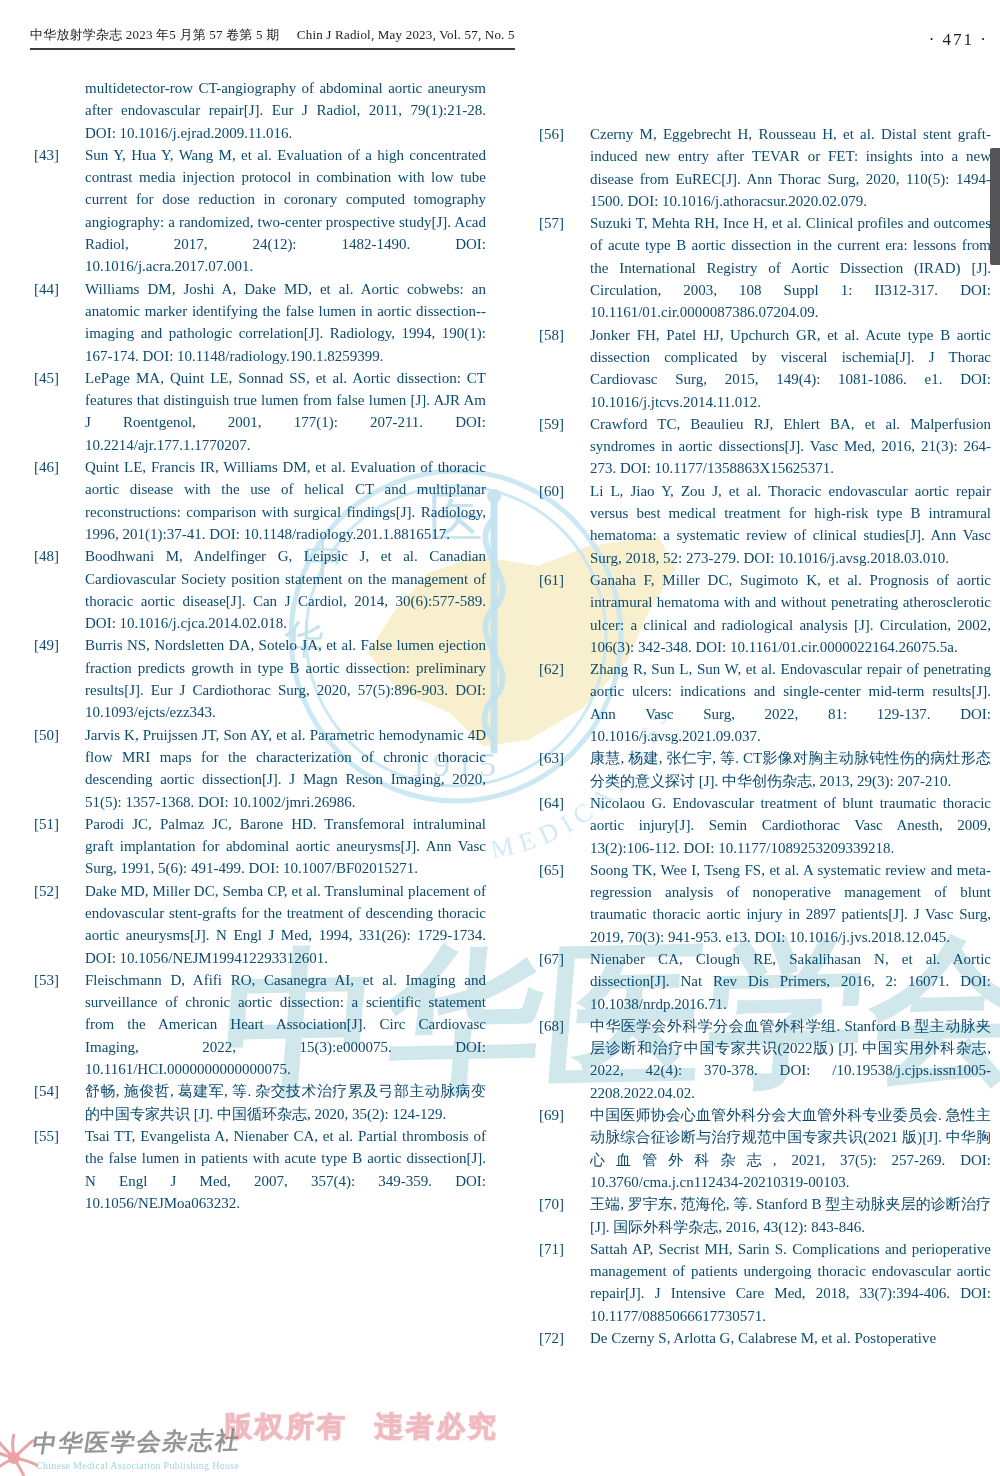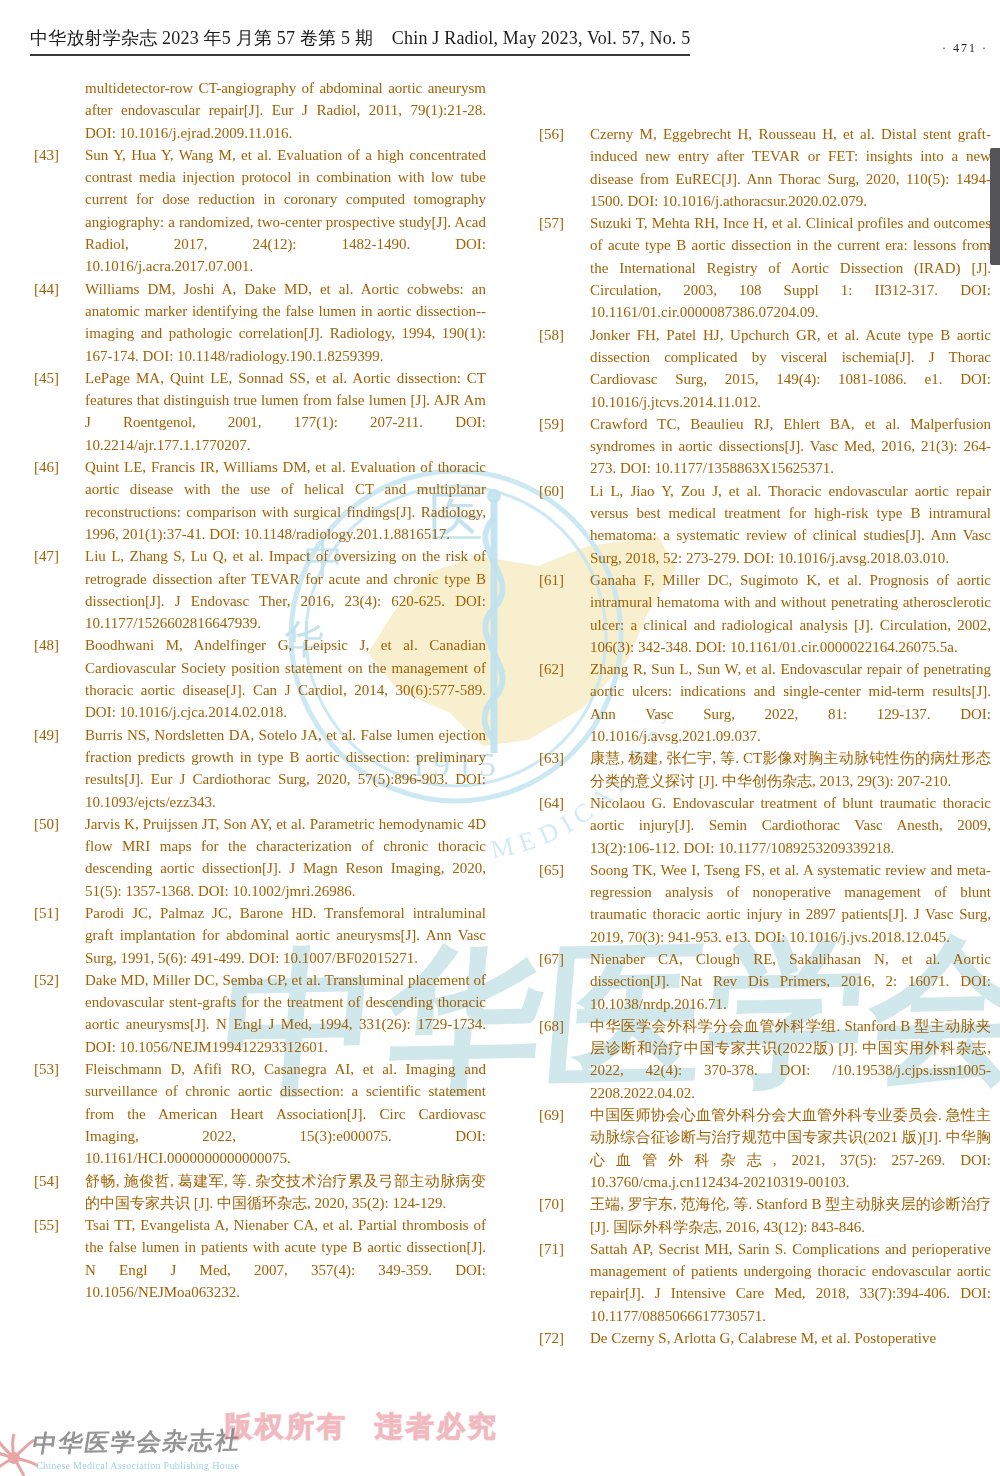--- a/index.html
+++ b/index.html
@@ -43,29 +43,29 @@
   }
 
   
   .header{
     position:absolute;left:30px;right:8px;top:26px;z-index:2;
     display:flex;justify-content:space-between;align-items:flex-end;
     color:#1d1d1d;
   }
   .header-left{
     border-bottom:2px solid #3a3a3a;padding-bottom:4px;
-    font-size:18px;letter-spacing:0.2px;white-space:nowrap;
+    font-size:13px;letter-spacing:0.2px;white-space:nowrap;
   }
   .hdr-en{margin-left:14px;}
-  .page-num{font-size:12px;padding-right:4px;letter-spacing:2px;}
+  .page-num{font-size:17px;padding-right:4px;letter-spacing:2px;}
 
   
   .col{
     position:absolute;top:77px;width:452px;z-index:2;
-    font-size:15px;line-height:22.3px;color:#a16207;
+    font-size:15px;line-height:22.3px;color:#0c4a6e;
     text-align:justify;
   }
   .col-left{left:34px;}
   .col-right{left:539px;margin-top:46px;}
   .ref{position:relative;padding-left:51px;overflow-wrap:break-word;}
   .ref .num{position:absolute;left:0;top:0;}
   .ref .txt{text-align:justify;}
 </style>
 </head>
 <body>
@@ -146,24 +146,20 @@
       </div>
       <div class="ref">
         <span class="num">[45]</span>
         <div class="txt">LePage MA, Quint LE, Sonnad SS, et al. Aortic dissection: CT features that distinguish true lumen from false lumen [J]. AJR Am J Roentgenol, 2001, 177(1): 207-211. DOI: 10.2214/ajr.177.1.1770207.</div>
       </div>
       <div class="ref">
         <span class="num">[46]</span>
         <div class="txt">Quint LE, Francis IR, Williams DM, et al. Evaluation of thoracic aortic disease with the use of helical CT and multiplanar reconstructions: comparison with surgical findings[J]. Radiology, 1996, 201(1):37-41. DOI: 10.1148/radiology.201.1.8816517.</div>
       </div>
       <div class="ref">
-        <span class="num">[47]</span>
-        <div class="txt">Liu L, Zhang S, Lu Q, et al. Impact of oversizing on the risk of retrograde dissection after TEVAR for acute and chronic type B dissection[J]. J Endovasc Ther, 2016, 23(4): 620-625. DOI: 10.1177/1526602816647939.</div>
-      </div>
-      <div class="ref">
         <span class="num">[48]</span>
         <div class="txt">Boodhwani M, Andelfinger G, Leipsic J, et al. Canadian Cardiovascular Society position statement on the management of thoracic aortic disease[J]. Can J Cardiol, 2014, 30(6):577-589. DOI: 10.1016/j.cjca.2014.02.018.</div>
       </div>
       <div class="ref">
         <span class="num">[49]</span>
         <div class="txt">Burris NS, Nordsletten DA, Sotelo JA, et al. False lumen ejection fraction predicts growth in type B aortic dissection: preliminary results[J]. Eur J Cardiothorac Surg, 2020, 57(5):896-903. DOI: 10.1093/ejcts/ezz343.</div>
       </div>
       <div class="ref">
         <span class="num">[50]</span>
         <div class="txt">Jarvis K, Pruijssen JT, Son AY, et al. Parametric hemodynamic 4D flow MRI maps for the characterization of chronic thoracic descending aortic dissection[J]. J Magn Reson Imaging, 2020, 51(5): 1357-1368. DOI: 10.1002/jmri.26986.</div>

